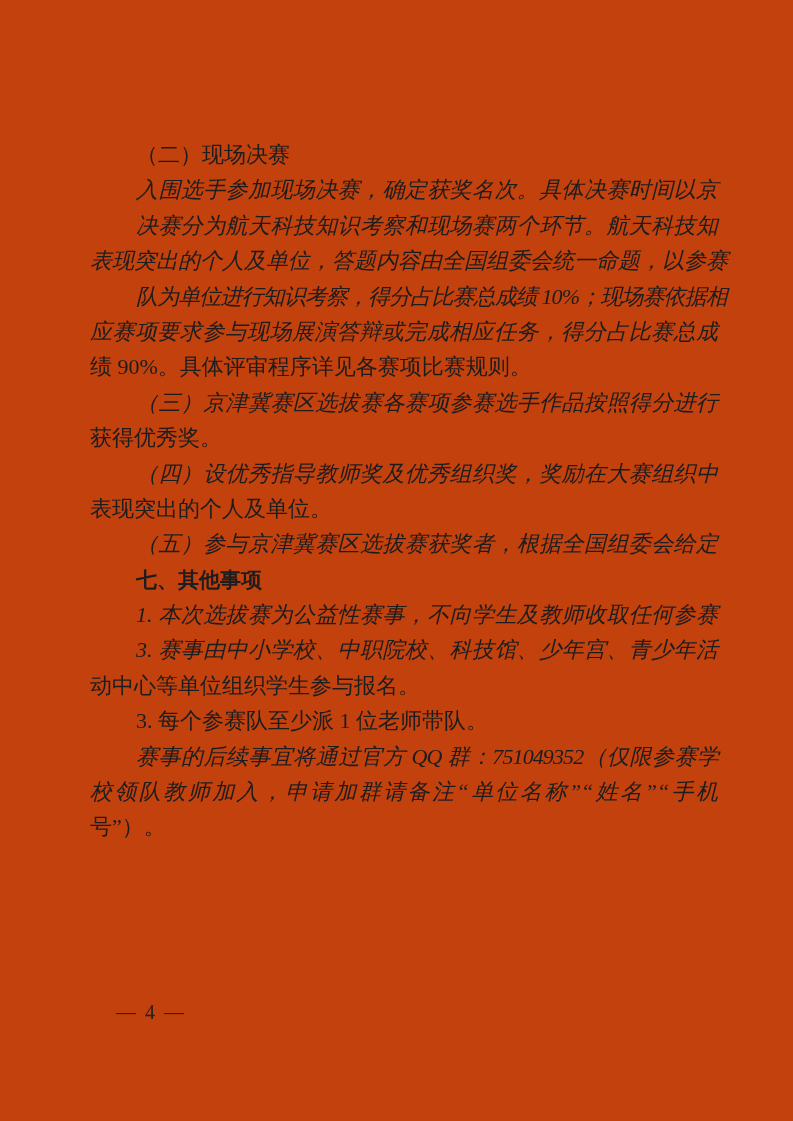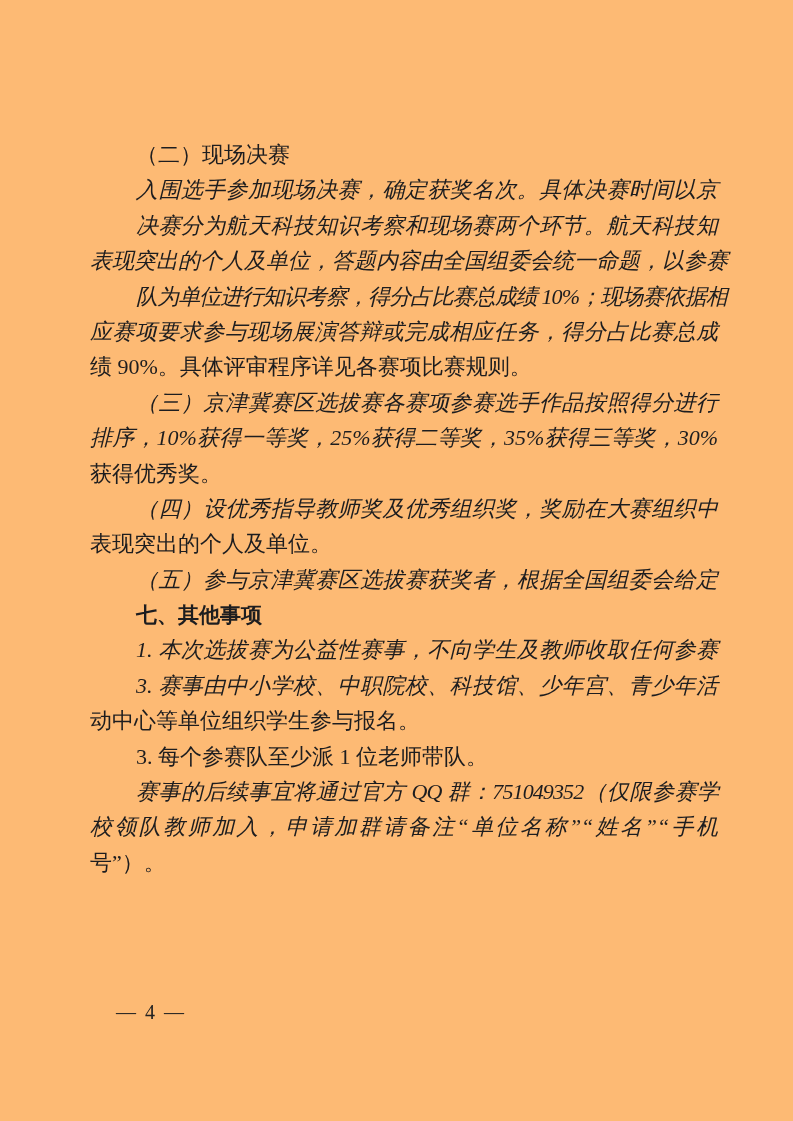--- a/index.html
+++ b/index.html
@@ -1,21 +1,21 @@
 <!DOCTYPE html>
 <html><head>
 <meta charset="utf-8">
 <style>
   html, body { margin: 0; padding: 0; background: #e8e8e8; }
   .page {
     position: relative;
     width: 793px;
     height: 1121px;
     margin: 0 auto;
-    background: #fdba74;
+    background: #c2410c;
     overflow: hidden;
     font-family: "Liberation Serif", "DejaVu Serif", serif;
     color: #1d1d1f;
   }
   .text-block {
     position: absolute;
     left: 90px;
     top: 137px;
     width: 628px;
   }
@@ -54,21 +54,20 @@
 <div class="page">
   <div class="text-block">
       <div class="line indent">（二）现场决赛</div>
       <div class="line indent full">入围选手参加现场决赛，确定获奖名次。具体决赛时间以京</div>
       <div class="line indent full">决赛分为航天科技知识考察和现场赛两个环节。航天科技知</div>
       <div class="line full">表现突出的个人及单位，答题内容由全国组委会统一命题，以参赛</div>
       <div class="line indent full tight">队为单位进行知识考察，得分占比赛总成绩 10%；现场赛依据相</div>
       <div class="line full">应赛项要求参与现场展演答辩或完成相应任务，得分占比赛总成</div>
       <div class="line">绩 90%。具体评审程序详见各赛项比赛规则。</div>
       <div class="line indent full">（三）京津冀赛区选拔赛各赛项参赛选手作品按照得分进行</div>
-      <div class="line full">排序，10%获得一等奖，25%获得二等奖，35%获得三等奖，30%</div>
       <div class="line">获得优秀奖。</div>
       <div class="line indent full">（四）设优秀指导教师奖及优秀组织奖，奖励在大赛组织中</div>
       <div class="line">表现突出的个人及单位。</div>
       <div class="line indent full">（五）参与京津冀赛区选拔赛获奖者，根据全国组委会给定</div>
       <div class="line indent heading">七、其他事项</div>
       <div class="line indent full">1. 本次选拔赛为公益性赛事，不向学生及教师收取任何参赛</div>
       <div class="line indent full">3. 赛事由中小学校、中职院校、科技馆、少年宫、青少年活</div>
       <div class="line">动中心等单位组织学生参与报名。</div>
       <div class="line indent">3. 每个参赛队至少派 1 位老师带队。</div>
       <div class="line indent full tight">赛事的后续事宜将通过官方 QQ 群：751049352（仅限参赛学</div>

